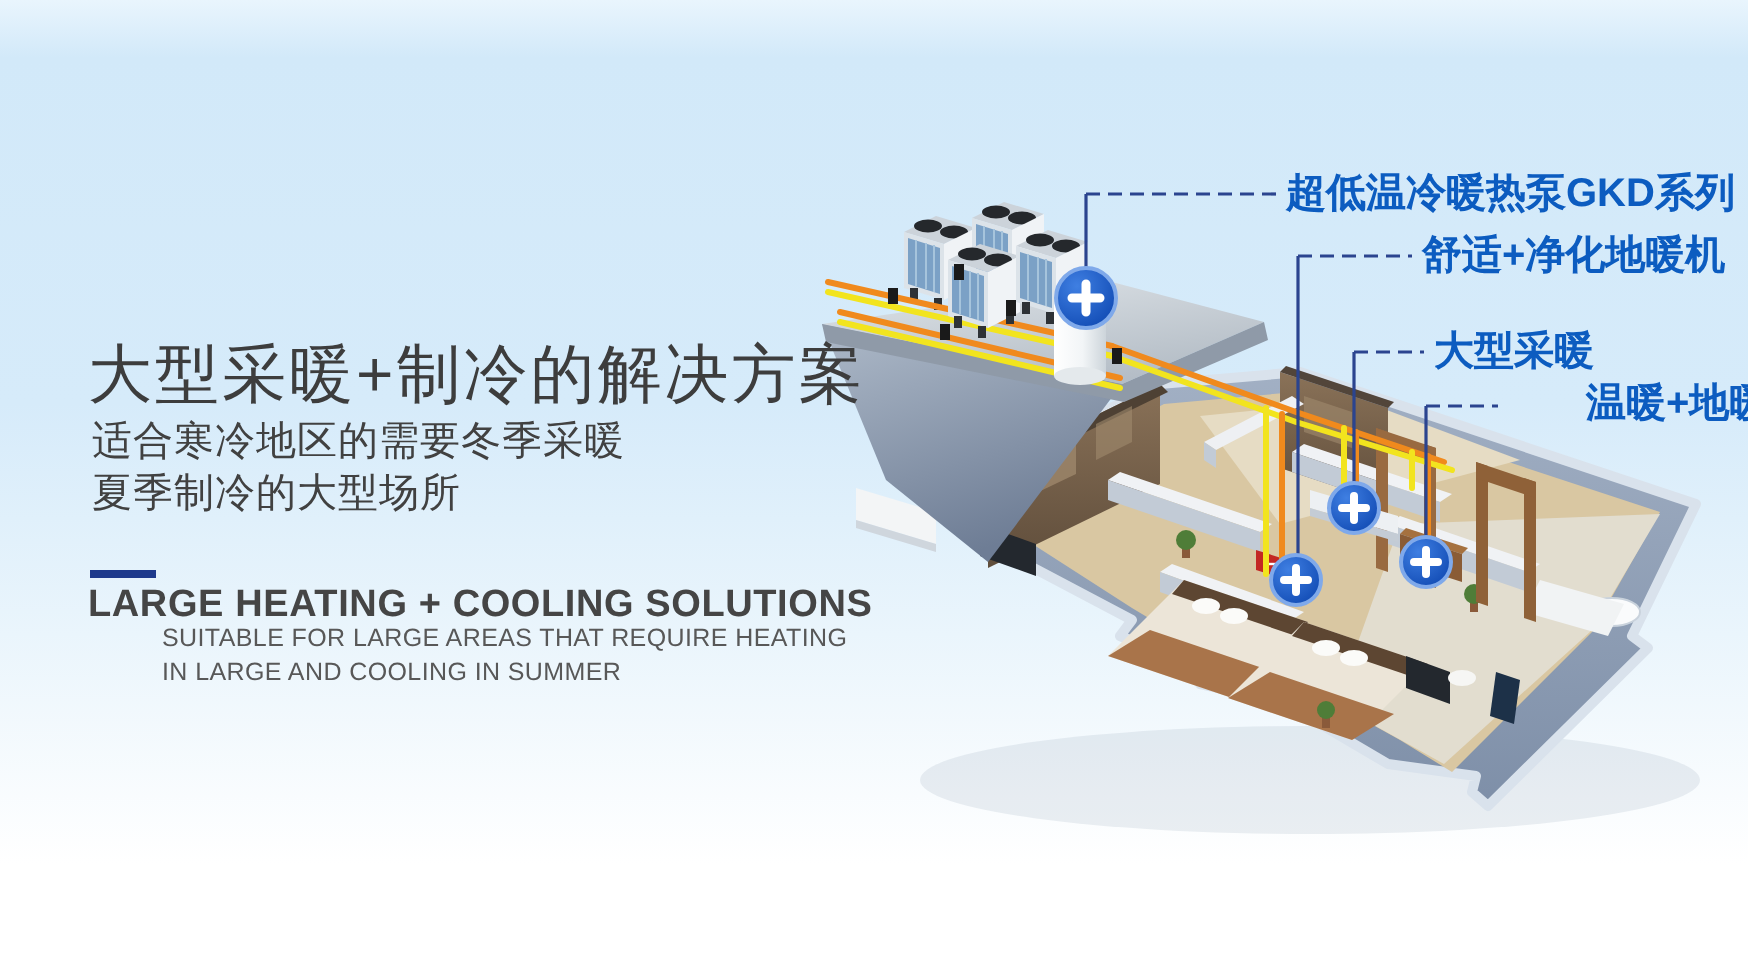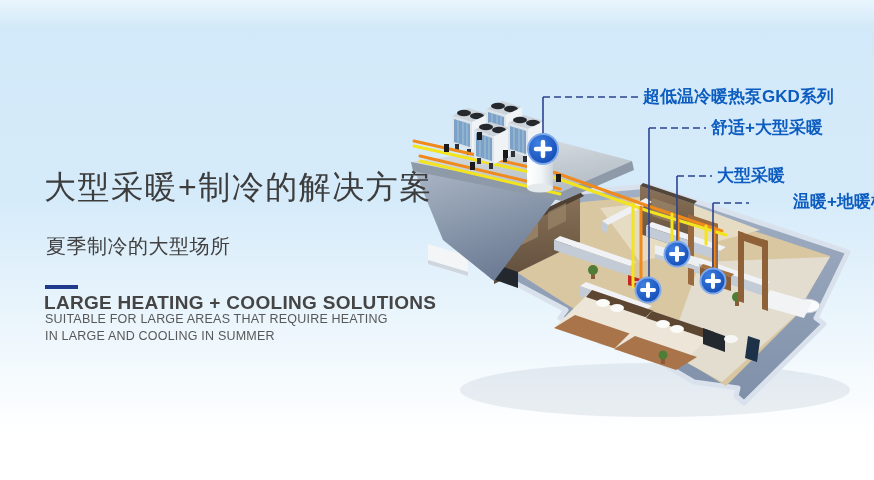--- a/index.html
+++ b/index.html
@@ -12,24 +12,24 @@
   #illustration{position:absolute;left:0;top:0;width:874px;height:480px;}
   .title-cn{
     left:44px;top:166px;font-size:32px;letter-spacing:1.5px;color:#3d3d3d;
     font-weight:400;white-space:nowrap;
   }
   .sub-cn{font-size:20px;color:#414141;letter-spacing:0.5px;white-space:nowrap;font-weight:400;}
   .sub-cn.l1{left:46px;top:207px;}
   .sub-cn.l2{left:46px;top:233px;}
   .accent-bar{left:45px;top:285px;width:33px;height:4px;background:#1e3a8c;}
   .head-en{left:44px;top:292px;font-size:19px;font-weight:bold;color:#454545;letter-spacing:0.3px;white-space:nowrap;}
-  .sub-en{font-size:12.5px;color:#585858;letter-spacing:0.2px;white-space:nowrap;font-weight:400;}
+  .sub-en{font-size:12.5px;color:#585858;letter-spacing:0.2px;white-space:nowrap;font-weight:400;margin-left:36px;}
   .sub-en.l1{left:45px;top:312px;}
   .sub-en.l2{left:45px;top:329px;}
-  .callout-label{font-size:17px;font-weight:bold;color:#0c5cc0;white-space:nowrap;line-height:20px;}
+  .callout-label{font-size:20px;font-weight:bold;color:#0c5cc0;white-space:nowrap;line-height:20px;}
   .callout-label.c1{left:643px;top:87px;}
   .callout-label.c2{left:711px;top:118px;}
   .callout-label.c3{left:717px;top:166px;}
   .callout-label.c4{left:793px;top:192px;}
 </style>
 </head>
 <body>
 
 <div id="stage">
 
@@ -245,24 +245,25 @@
       <circle cx="648" cy="290" r="12.5" fill="url(#gMark)" stroke="#7fa9ea" stroke-width="2"></circle>
       <path d="M642,290 h12 M648,284 v12" stroke="#ffffff" stroke-width="4" stroke-linecap="round" fill="none"></path>
     </g>
     <g>
       <circle cx="713" cy="281" r="12.5" fill="url(#gMark)" stroke="#7fa9ea" stroke-width="2"></circle>
       <path d="M707,281 h12 M713,275 v12" stroke="#ffffff" stroke-width="4" stroke-linecap="round" fill="none"></path>
     </g>
   </svg>
 
   <div class="abs title-cn">大型采暖+制冷的解决方案</div>
+  <div class="abs sub-cn l1">适合寒冷地区的需要冬季采暖</div>
   <div class="abs sub-cn l2">夏季制冷的大型场所</div>
   <div class="abs accent-bar"></div>
   <div class="abs head-en">LARGE HEATING + COOLING SOLUTIONS</div>
   <div class="abs sub-en l1">SUITABLE FOR LARGE AREAS THAT REQUIRE HEATING</div>
   <div class="abs sub-en l2">IN LARGE AND COOLING IN SUMMER</div>
 
   <div class="abs callout-label c1">超低温冷暖热泵GKD系列</div>
-  <div class="abs callout-label c2">舒适+大型采暖</div>
+  <div class="abs callout-label c2">舒适+净化地暖机</div>
   <div class="abs callout-label c3">大型采暖</div>
   <div class="abs callout-label c4">温暖+地暖机</div>
 
 </div>
 
 </body></html>

